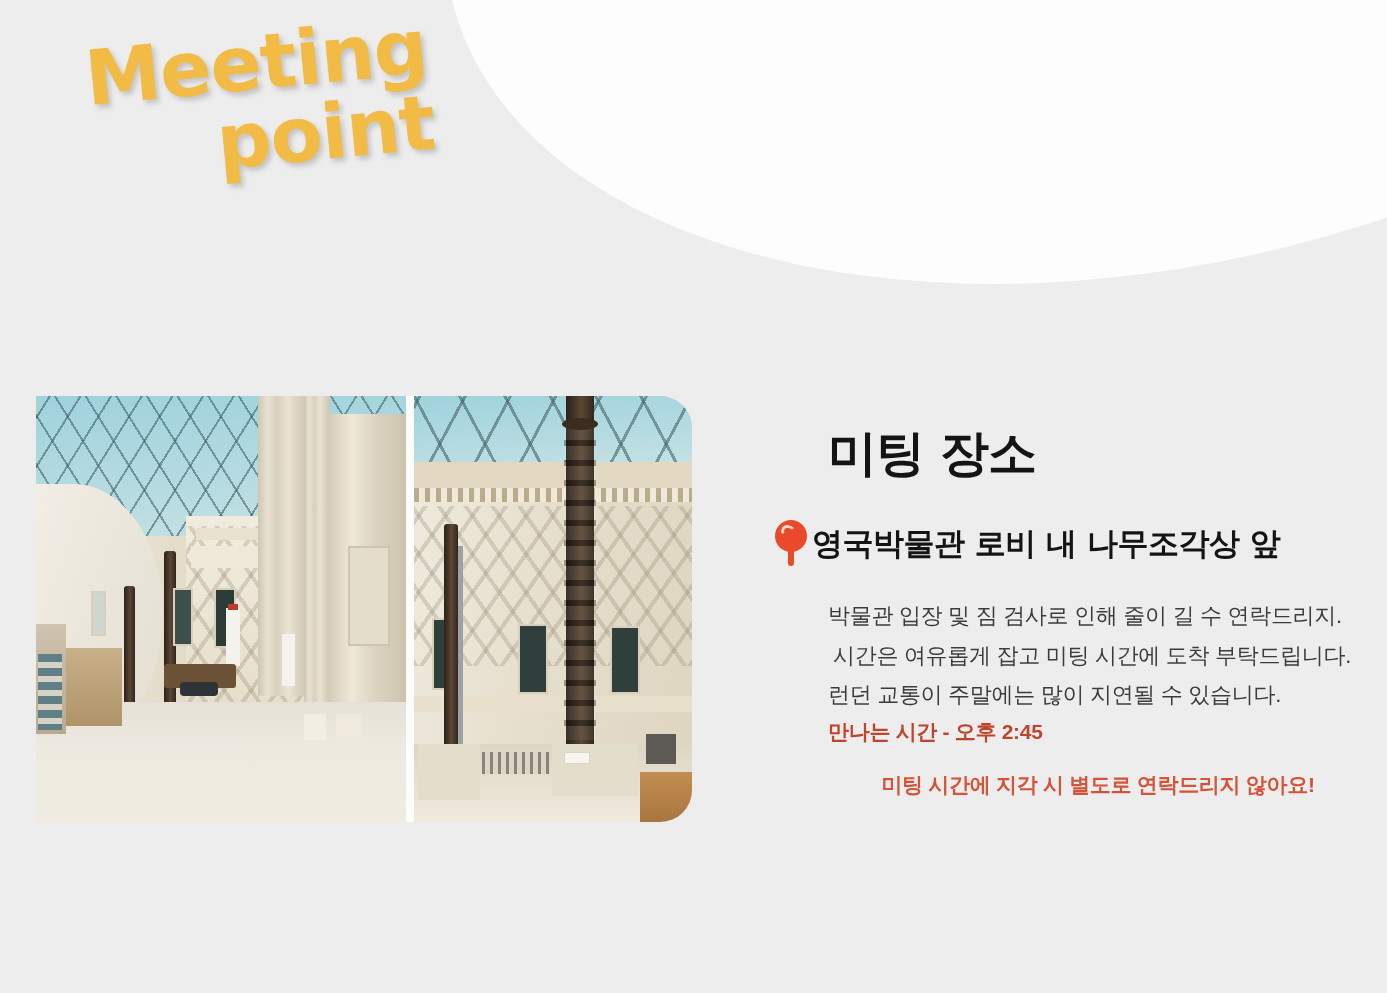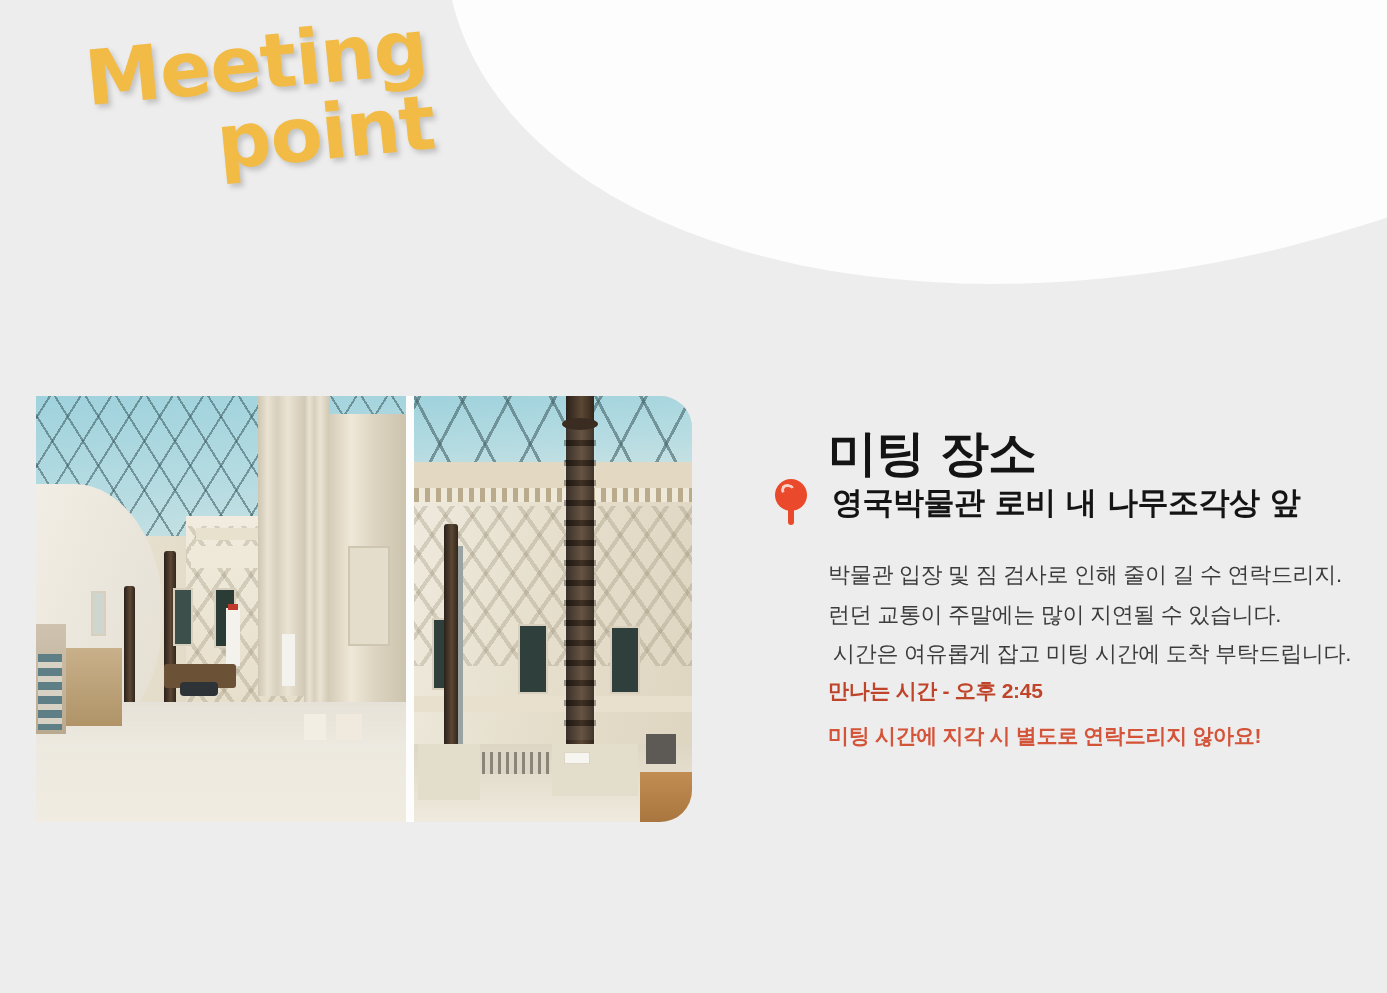--- a/index.html
+++ b/index.html
@@ -142,21 +142,22 @@
     font-family: "DejaVu Sans", sans-serif;
     font-weight: 700;
     font-size: 49px;
     line-height: 1.05;
     color: #141414;
     letter-spacing: -1px;
   }
   .subhead-row {
     display: flex;
     align-items: center;
-    gap: 20px;
+    gap: 0;
+    margin-top: 41px;
     margin-left: -56px;
   }
   .pin-icon {
     width: 40px;
     height: 46px;
     position: relative;
     flex: 0 0 40px;
   }
   .pin-head {
     position: absolute;
@@ -203,21 +204,22 @@
   .accent-line {
     font-weight: 700;
     font-size: 21px;
     line-height: 1.75;
     color: #bf442a;
     letter-spacing: -0.3px;
     white-space: nowrap;
   }
   .accent-line.soft {
     color: #d4543a;
-    margin-top: 8px;
+    margin-top: 16px;
+    text-align: center;
   }
 </style>
 </head>
 <body>
 
 <div class="blob-layer">
   <div class="blob"></div>
 </div>
 
 <div class="title-wrap">
@@ -312,19 +314,19 @@
     <span class="pin-icon">
       <span class="pin-head"></span>
       <span class="pin-gloss"></span>
       <span class="pin-stem"></span>
     </span>
     <span class="info-subhead">영국박물관 로비 내 나무조각상 앞</span>
   </div>
 
   <div class="body-lines">
     <p class="body-line">박물관 입장 및 짐 검사로 인해 줄이 길 수 연락드리지.</p>
+    <p class="body-line indent">시간은 여유롭게 잡고 미팅 시간에 도착 부탁드립니다.</p>
     <p class="body-line">런던 교통이 주말에는 많이 지연될 수 있습니다.</p>
-    <p class="body-line indent">시간은 여유롭게 잡고 미팅 시간에 도착 부탁드립니다.</p>
   </div>
 
   <p class="accent-line">만나는 시간 - 오후 2:45</p>
   <p class="accent-line soft">미팅 시간에 지각 시 별도로 연락드리지 않아요!</p>
 </div>
 
 </body></html>

